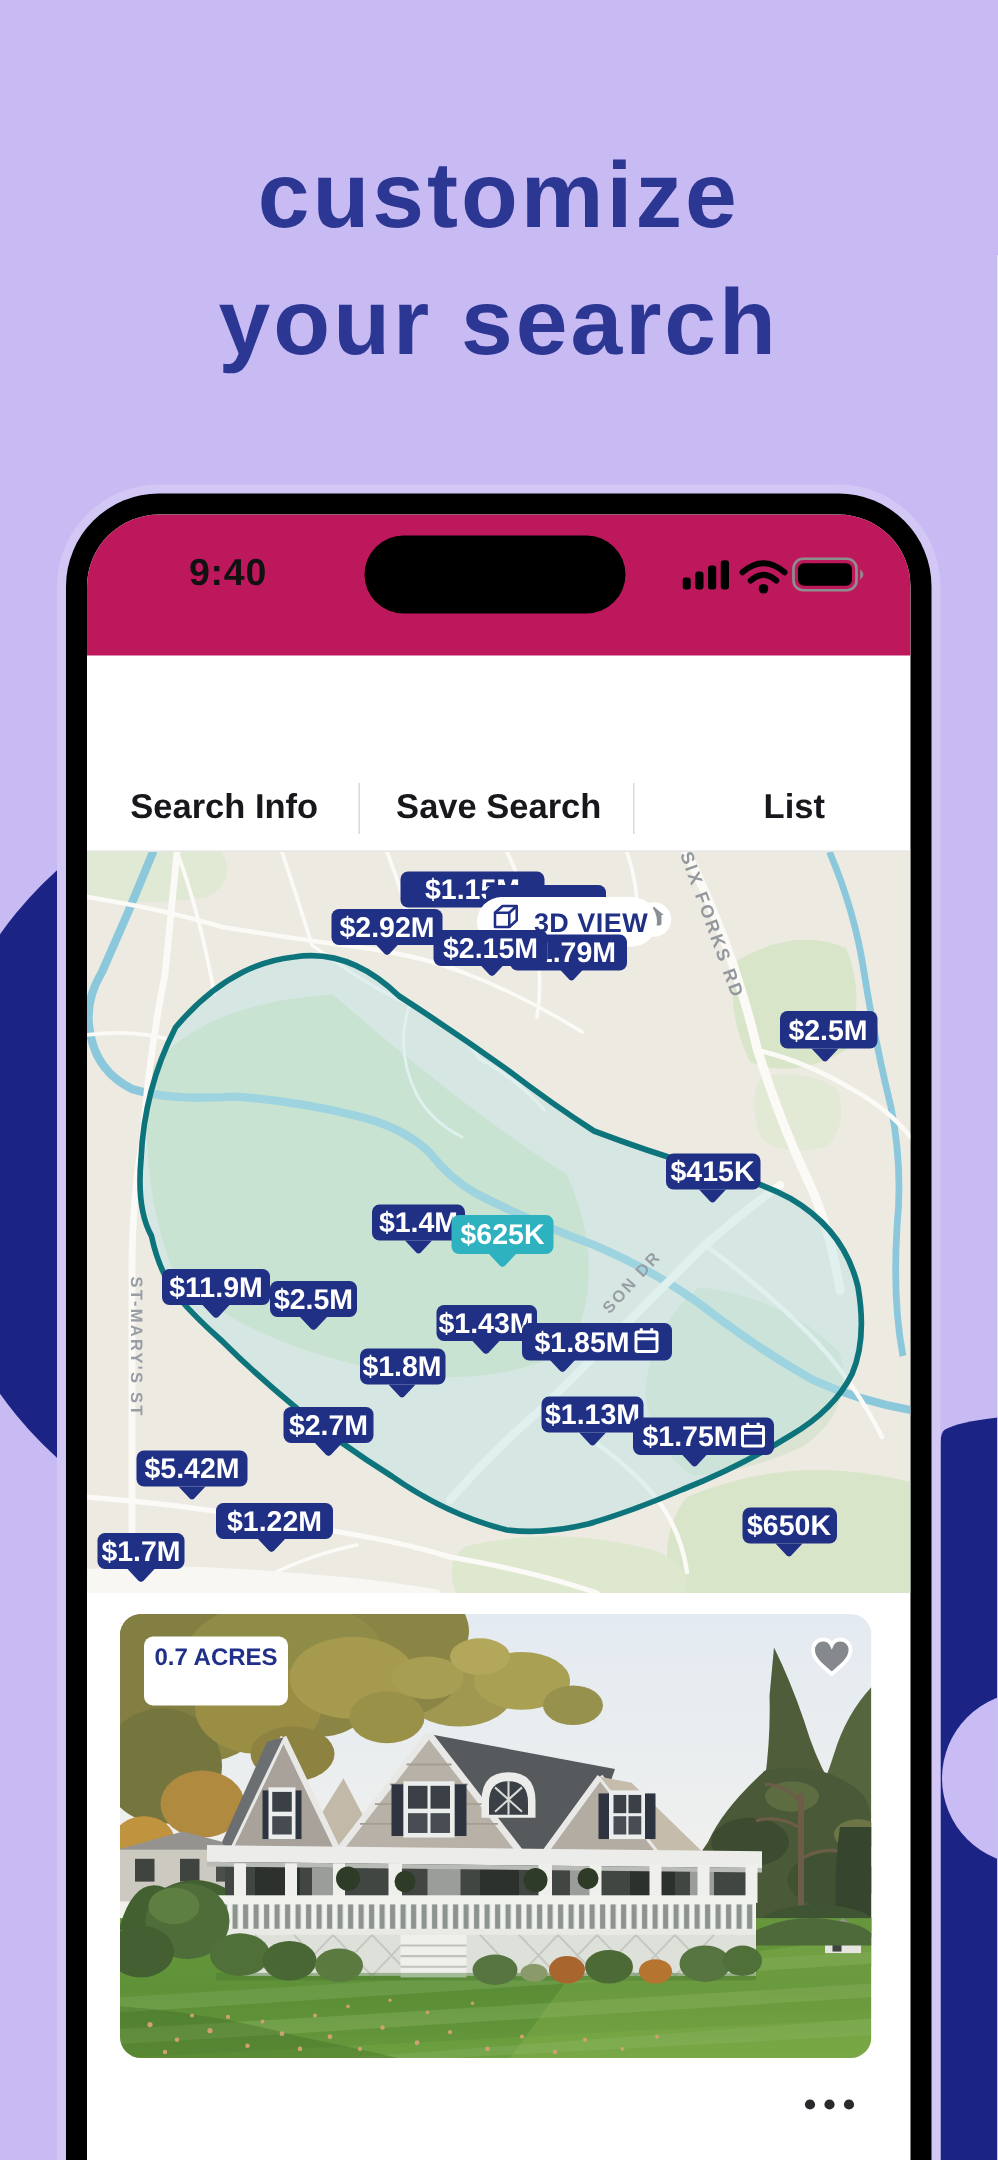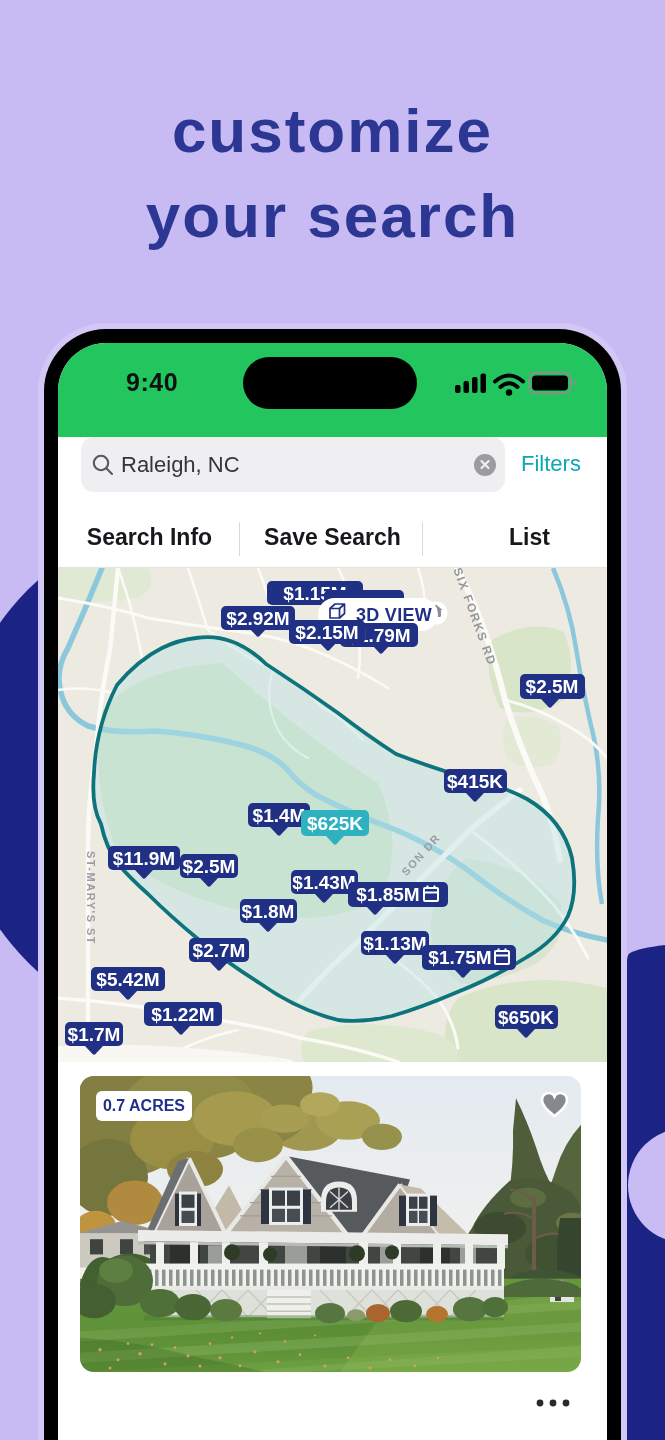--- a/index.html
+++ b/index.html
@@ -17,21 +17,21 @@
   </svg>
 
 <div class="abs" style="left:628px; top:1128px; width:115px; height:115px; border-radius:50%; background:#c9bcf4;"></div>
 
 <div class="abs" style="left:0; top:88px; width:665px; text-align:center; color:#2c3794; font-weight:bold; font-size:62px; line-height:85px; letter-spacing:2px;">customize<br>your search</div>
 
 <div class="abs" style="left:44px; top:329px; width:577px; height:1200px; background:#000; border-radius:62px; box-shadow:0 0 0 6px #d3c7f6;">
 
   <div class="abs" style="left:14px; top:14px; width:549px; height:1180px; background:#fff; border-radius:48px; overflow:hidden;">
 
-    <div class="abs" style="left:0; top:0; width:549px; height:94px; background:#22c55e;">
+    <div class="abs" style="left:0; top:0; width:549px; height:94px; background:#be185d;">
 
       <div class="abs" style="left:68px; top:25px; width:90px; font-size:25px; font-weight:bold; color:#111; letter-spacing:0.5px;">9:40</div>
 
       <div class="abs" style="left:185px; top:14px; width:174px; height:52px; background:#000; border-radius:26px;"></div>
 
       <svg class="abs" style="left:397px; top:27px;" width="125" height="28" viewBox="0 0 125 28">
 
         <g fill="#000">
           <rect x="0" y="15" width="5.5" height="8" rx="2"></rect>
           <rect x="8.5" y="11" width="5.5" height="12" rx="2"></rect>
@@ -46,35 +46,20 @@
         <circle cx="54" cy="22.5" r="3.2" fill="#000"></circle>
 
         <g>
           <rect x="74" y="2.5" width="42" height="21" rx="6.5" fill="none" stroke="#8e8e8e" stroke-width="1.8"></rect>
           <rect x="77" y="5.5" width="36" height="15" rx="4" fill="#000"></rect>
           <path d="M118.5 9.5 q4 3.5 0 7 z" fill="#8e8e8e"></path>
         </g>
       </svg>
     </div>
 
-    <div class="abs" style="left:0; top:94px; width:549px; height:55px;">
-
-      <div class="abs" style="left:23px; top:0; width:424px; height:55px; background:#efeff1; border-radius:13px;"></div>
-
-      <svg class="abs" style="left:33px; top:16px;" width="24" height="24" viewBox="0 0 24 24">
-        <circle cx="10" cy="10" r="7.2" fill="none" stroke="#55585c" stroke-width="2.1"></circle>
-        <line x1="15.3" y1="15.3" x2="21" y2="21" stroke="#55585c" stroke-width="2.1" stroke-linecap="round"></line>
-      </svg>
-
-      <div class="abs" style="left:63px; top:15px; font-size:22px; color:#343538;">Raleigh, NC</div>
-
-      <div class="abs" style="left:416px; top:17px; width:22px; height:22px; border-radius:50%; background:#9b9ba2; color:#efeff1; font-size:15px; font-weight:bold; text-align:center; line-height:22px;">✕</div>
-
-      <div class="abs" style="left:463px; top:14px; font-size:22px; color:#0ca7b8;">Filters</div>
-    </div>
 
     <div class="abs" style="left:0; top:149px; width:549px; height:76px; border-bottom:1px solid #e4e4e4;">
 
       <div class="abs" style="left:0; top:32px; width:183px; text-align:center; font-size:23px; font-weight:bold; color:#17171c;">Search Info</div>
 
       <div class="abs" style="left:183px; top:32px; width:183px; text-align:center; font-size:23px; font-weight:bold; color:#17171c;">Save Search</div>
 
       <div class="abs" style="left:366px; top:32px; width:183px; text-align:center; font-size:23px; font-weight:bold; color:#17171c;padding-left:28px;">List</div>
 
       <div class="abs" style="left:181px; top:30px; width:1px; height:34px; background:#d9d9d9;"></div>
@@ -515,21 +500,21 @@
             <circle cx="152" cy="258" r="1.2"></circle>
         <circle cx="310" cy="280" r="1.4"></circle>
             <circle cx="335" cy="286" r="1.3"></circle>
             <circle cx="358" cy="278" r="1.3"></circle>
             <circle cx="205" cy="262" r="1.2"></circle>
             <circle cx="235" cy="256" r="1.1"></circle>
             <circle cx="180" cy="254" r="1.1"></circle>
       </g>
     </svg>
     
-    <div class="abs" style="left:16px; top:15px; width:96px; height:30px; background:#fff; border-radius:6px; font-size:16px; font-weight:bold; color:#20308a; text-align:center; line-height:30px;">0.7 ACRES</div>
+    <div class="abs" style="left:16px; top:15px; width:96px; height:46px; background:#fff; border-radius:6px; font-size:16px; font-weight:bold; color:#20308a; text-align:center; line-height:30px;">0.7 ACRES</div>
     
     <svg class="abs" style="left:459px; top:14px;" width="31" height="30" viewBox="0 0 31 30">
       <path d="M15.5 26 C9 20.5 3 16 3 10 C3 5.8 6.2 3 9.8 3 C12.4 3 14.6 4.6 15.5 6.6 C16.4 4.6 18.6 3 21.2 3 C24.8 3 28 5.8 28 10 C28 16 22 20.5 15.5 26 Z" fill="#85898d" stroke="#ffffff" stroke-width="2.6"></path>
     </svg>
     </div>
 
 
     <svg class="abs" style="left:478px; top:1055px;" width="40" height="10" viewBox="0 0 40 10">
         <circle cx="4" cy="5" r="3.4" fill="#2a2a2e"></circle>
         <circle cx="17" cy="5" r="3.4" fill="#2a2a2e"></circle>

